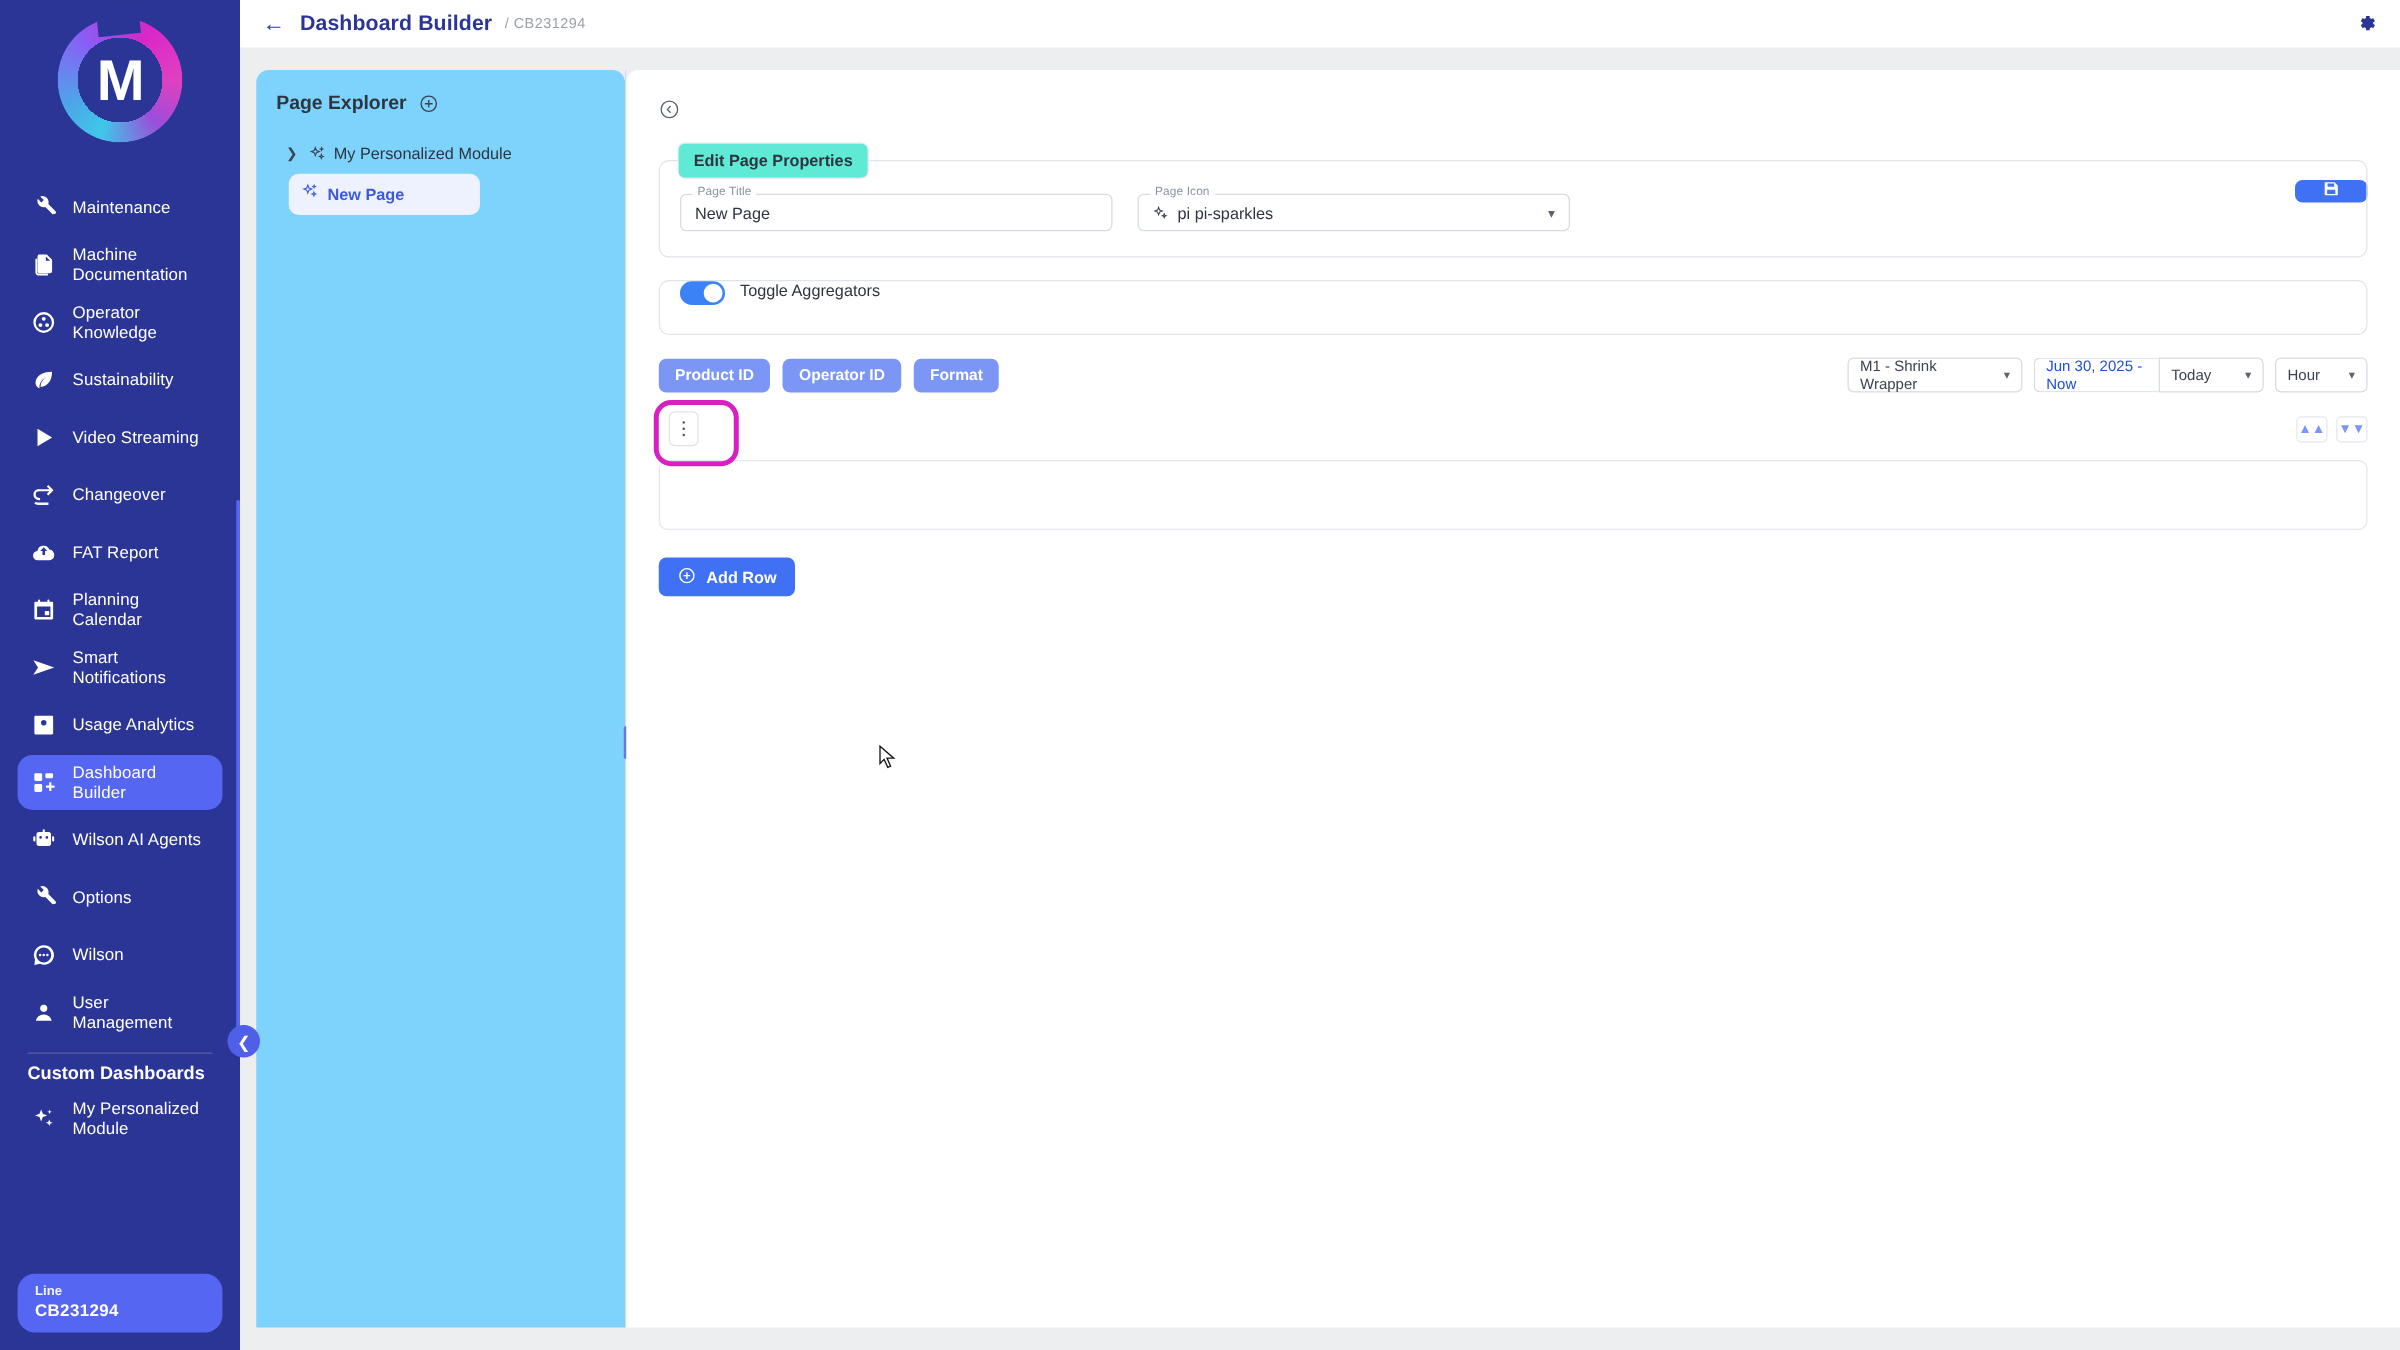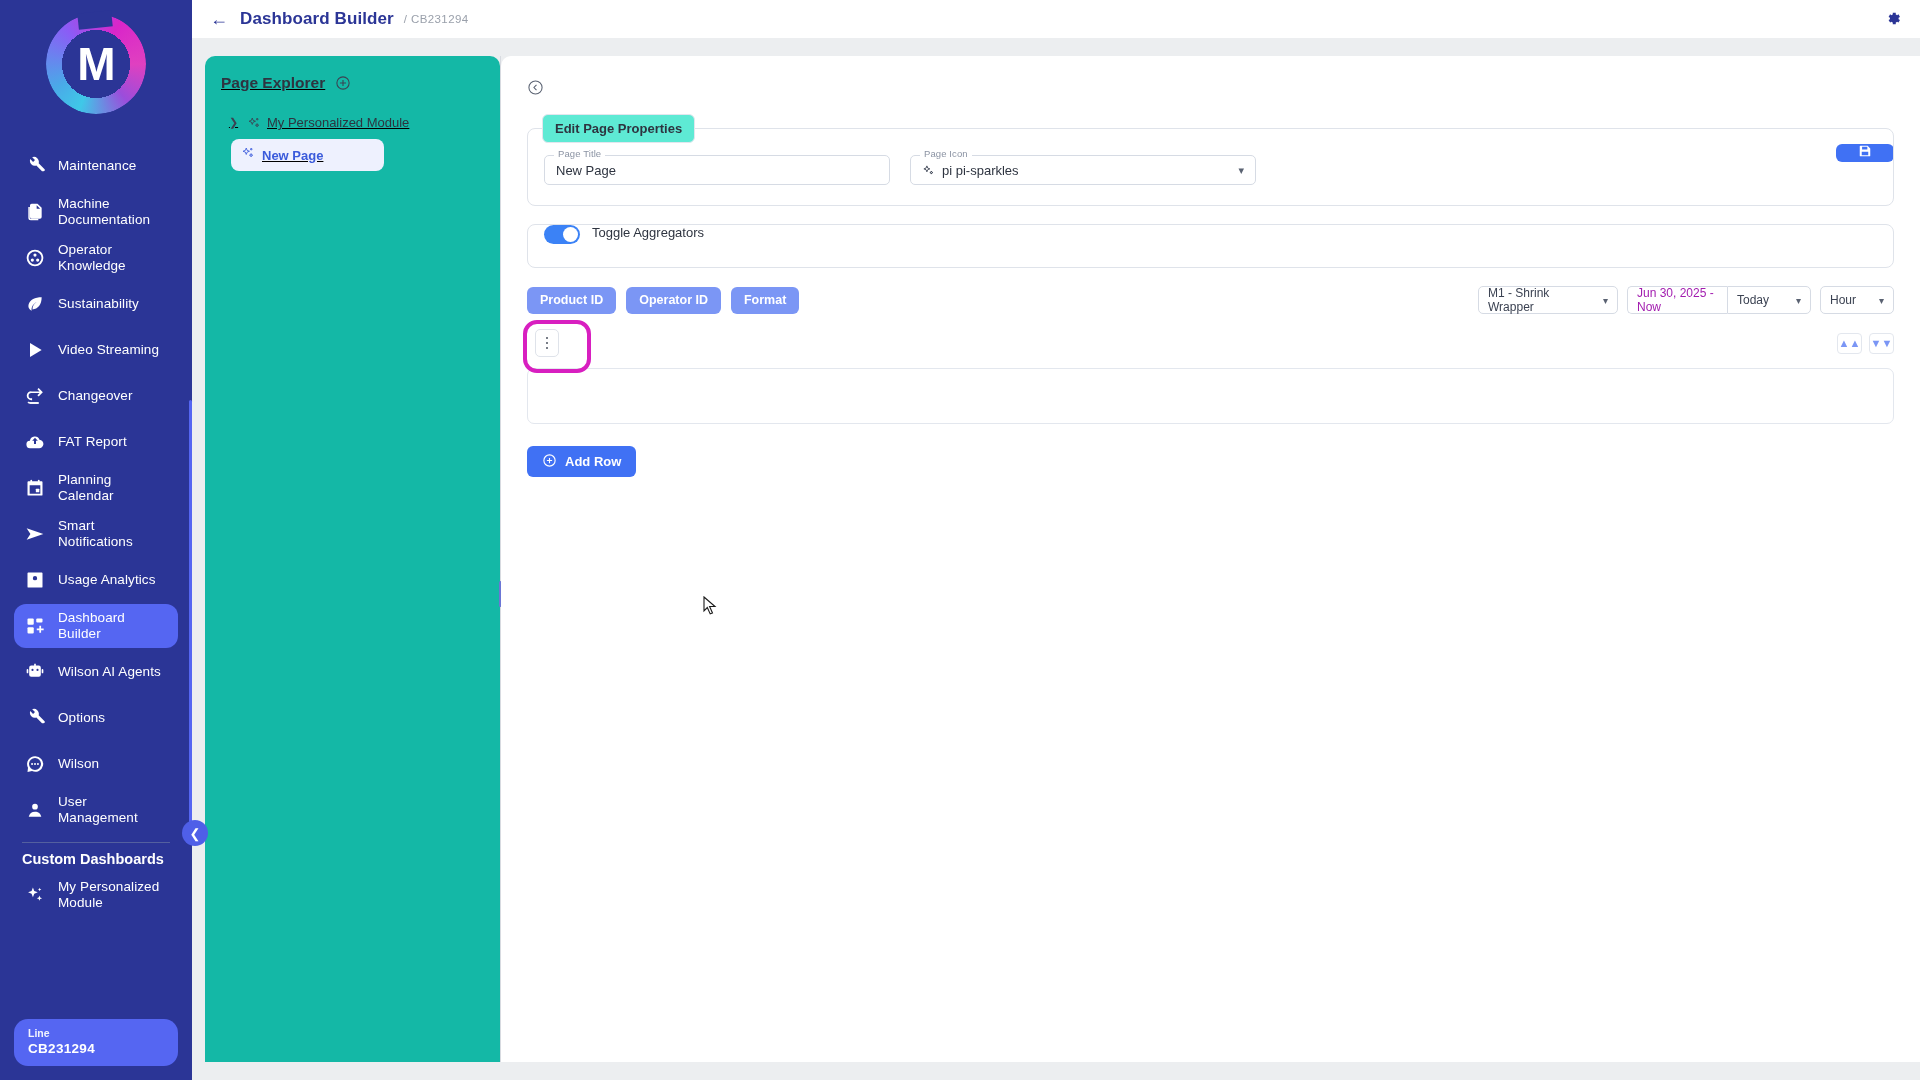--- a/index.html
+++ b/index.html
@@ -83,22 +83,22 @@
   #topbar-title { color: #2b3596; font-size: 17px; font-weight: 700; letter-spacing: .1px; }
   #topbar-crumb { color: #9aa0ab; font-size: 11.5px; font-weight: 500; letter-spacing: .4px; }
   #gear-btn { margin-left: auto; color: #2b3596; cursor: pointer; display: flex; }
   #gear-btn svg { width: 18px; height: 18px; fill: #2b3596; }
 
   #content { flex: 1; display: flex; padding: 18px 0 0 0; position: relative; }
 
   
   #explorer {
     width: 295px; flex: 0 0 295px; margin-left: 13px;
-    background: #14b8a6; border-top-left-radius: 10px; border-top-right-radius: 10px;
-    padding: 18px 14px 0 16px; height: 1006px; text-decoration: underline;
+    background: #7dd3fc; border-top-left-radius: 10px; border-top-right-radius: 10px;
+    padding: 18px 14px 0 16px; height: 1006px;
   }
   #explorer-head { display: flex; align-items: center; gap: 10px; margin-bottom: 18px; }
   #explorer-title { font-size: 15.5px; font-weight: 700; color: #2e3440; }
   #explorer-add { width: 16px; height: 16px; cursor: pointer; }
   #explorer-add svg { width: 16px; height: 16px; }
   .tree-row { display: flex; align-items: center; gap: 6px; padding: 5px 6px; border-radius: 7px; cursor: pointer; }
   .tree-row .chev { color: #3b4252; font-size: 11px; width: 13px; display: flex; justify-content: center; }
   .tree-row .spark { width: 15px; height: 15px; display: flex; align-items: center; justify-content: center; }
   .tree-row .spark svg { width: 14px; height: 14px; }
   .tree-label { font-size: 13px; color: #2e3440; }
@@ -176,21 +176,21 @@
     font-family: "Liberation Sans", sans-serif;
   }
   #filters-right { margin-left: auto; display: flex; align-items: center; gap: 9px; }
   .sel {
     border: 1px solid #d6dbe4; border-radius: 5px; height: 28px;
     display: flex; align-items: center; padding: 0 9px; gap: 8px;
     font-size: 12px; color: #3b4252; background: #fff; cursor: pointer;
   }
   .sel .chev-d { color: #5a6272; font-size: 10px; }
   #sel-machine { width: 140px; }
-  #sel-range { width: 100px; color: #a21caf; border-right: none; border-radius: 5px 0 0 5px; justify-content: flex-start; }
+  #sel-range { width: 100px; color: #1d4ed8; border-right: none; border-radius: 5px 0 0 5px; justify-content: flex-start; }
   #sel-today { width: 84px; border-radius: 0 5px 5px 0; }
   #sel-hour { width: 74px; }
 
   
   #row-area { margin-top: 6px; position: relative; }
   #row-header { display: flex; align-items: center; height: 46px; }
   #kebab-btn {
     width: 24px; height: 28px; border: 1px solid #dfe3ea; border-radius: 5px;
     display: flex; flex-direction: column; align-items: center; justify-content: center; gap: 2.5px;
     cursor: pointer; background: #fff; margin-left: 8px;

